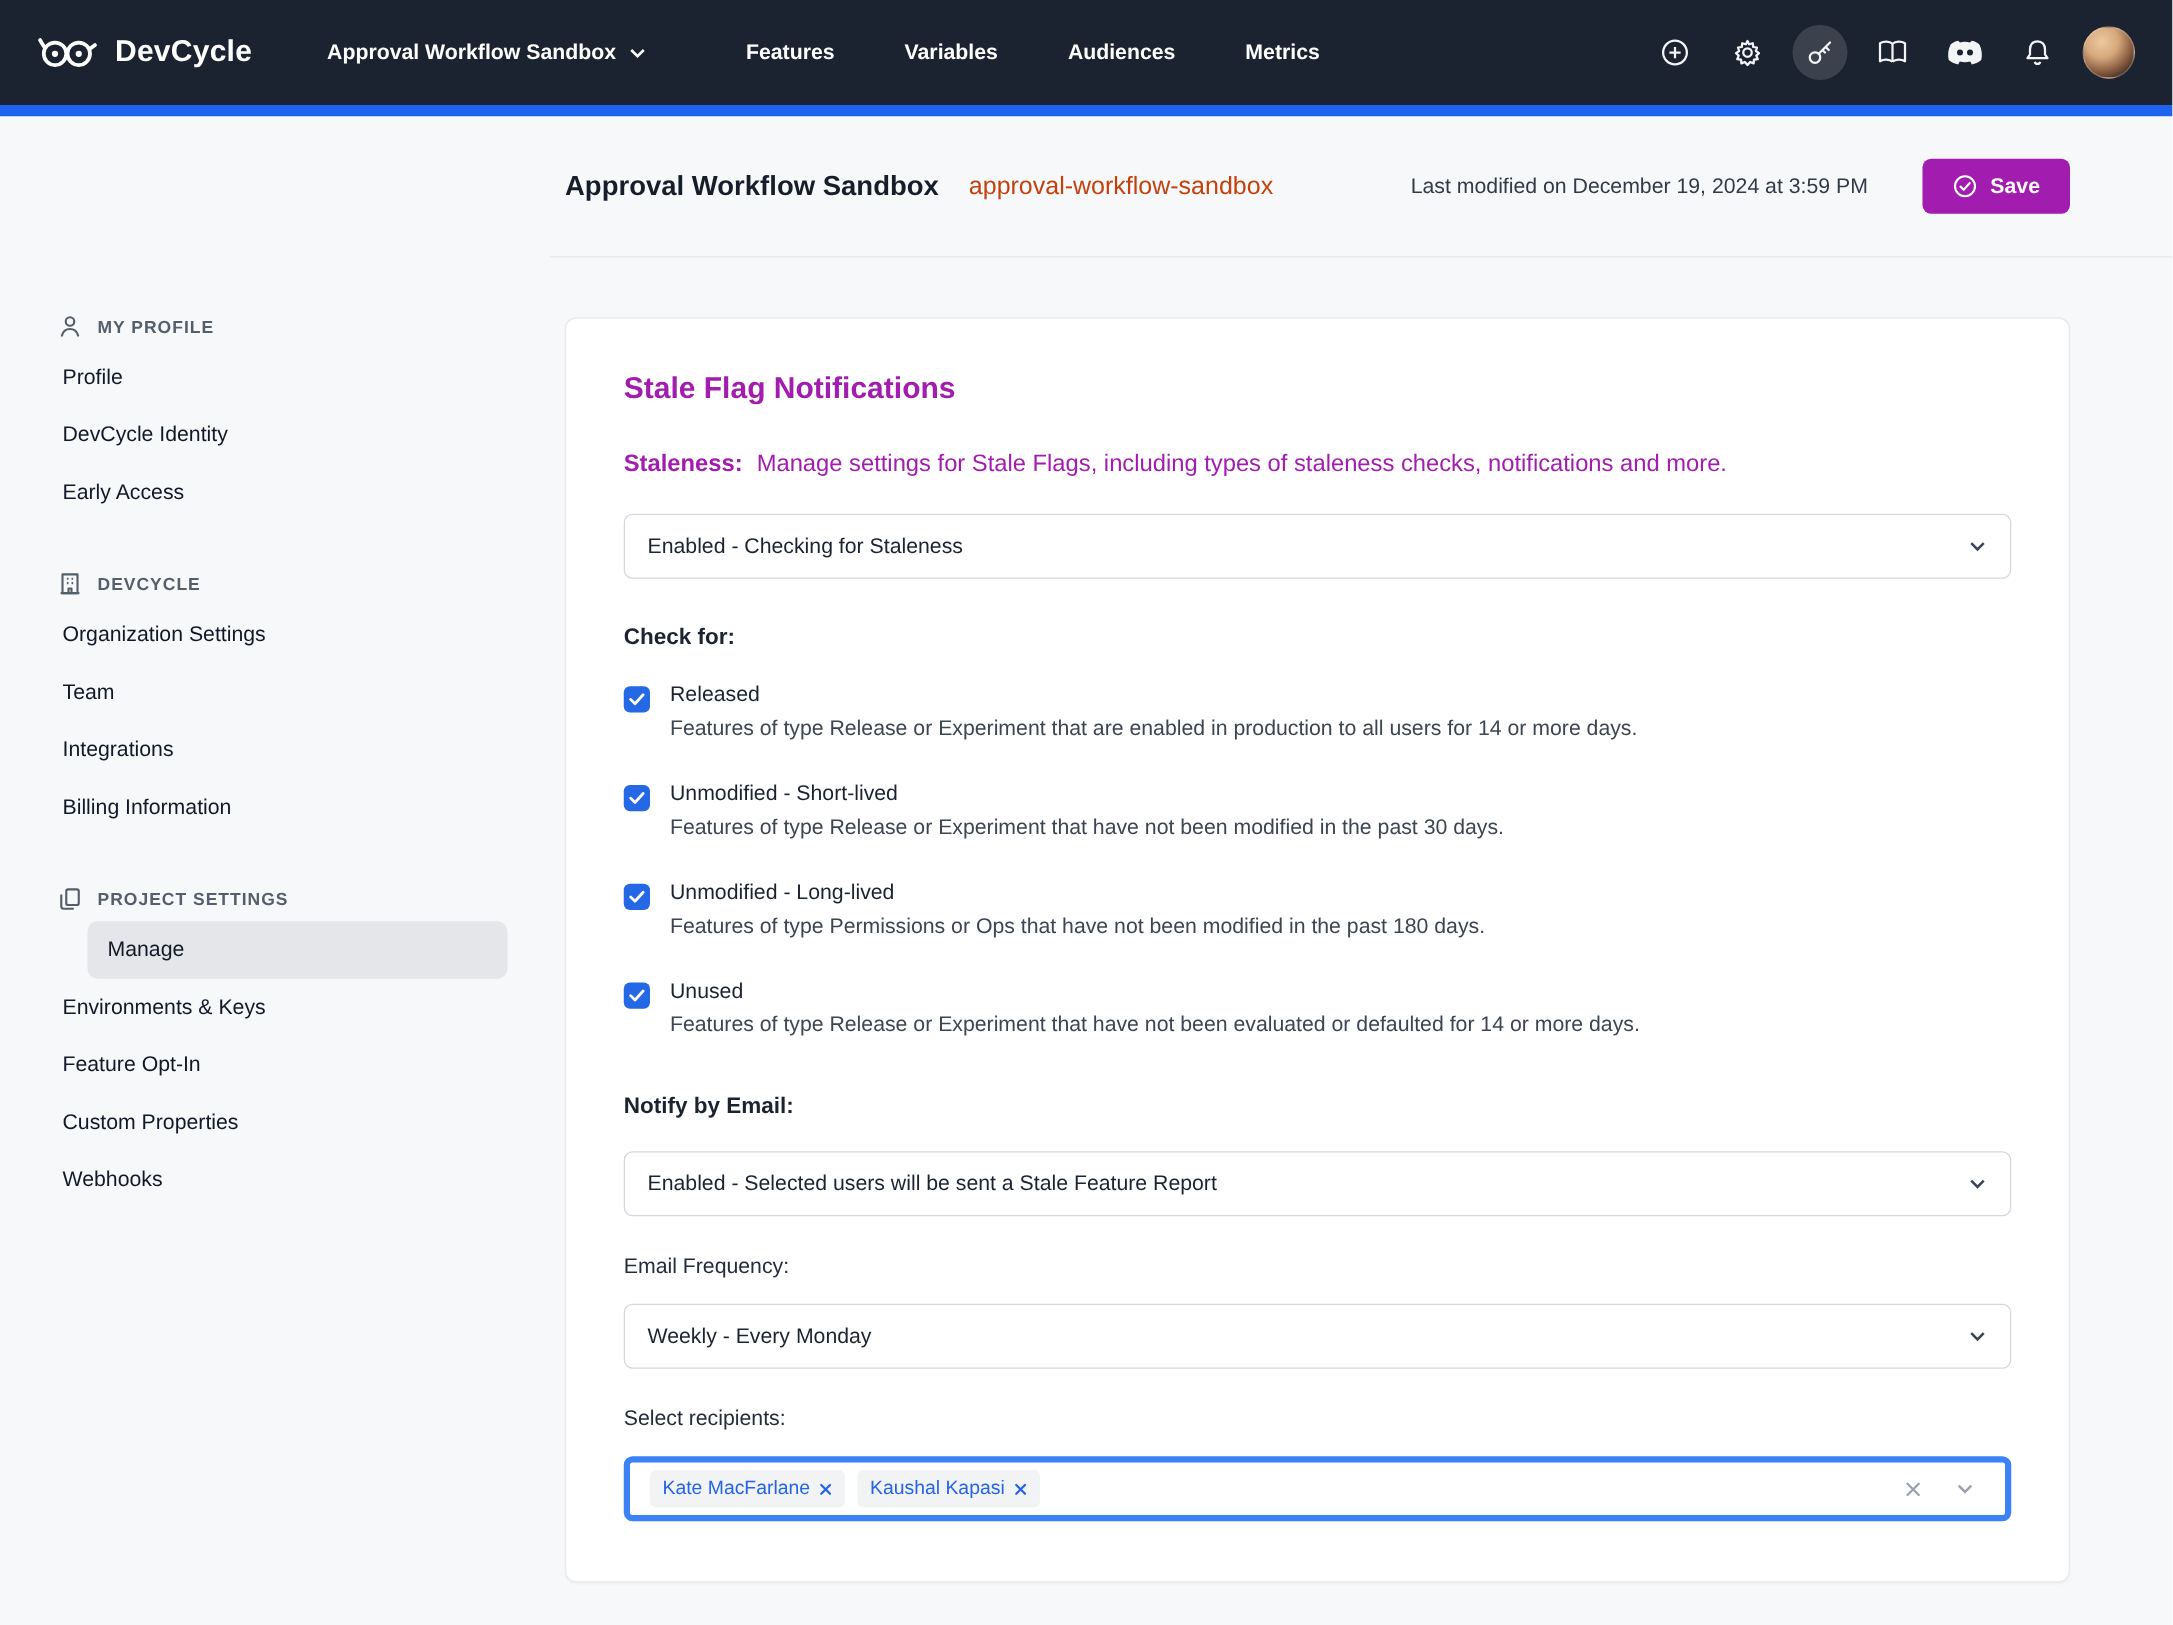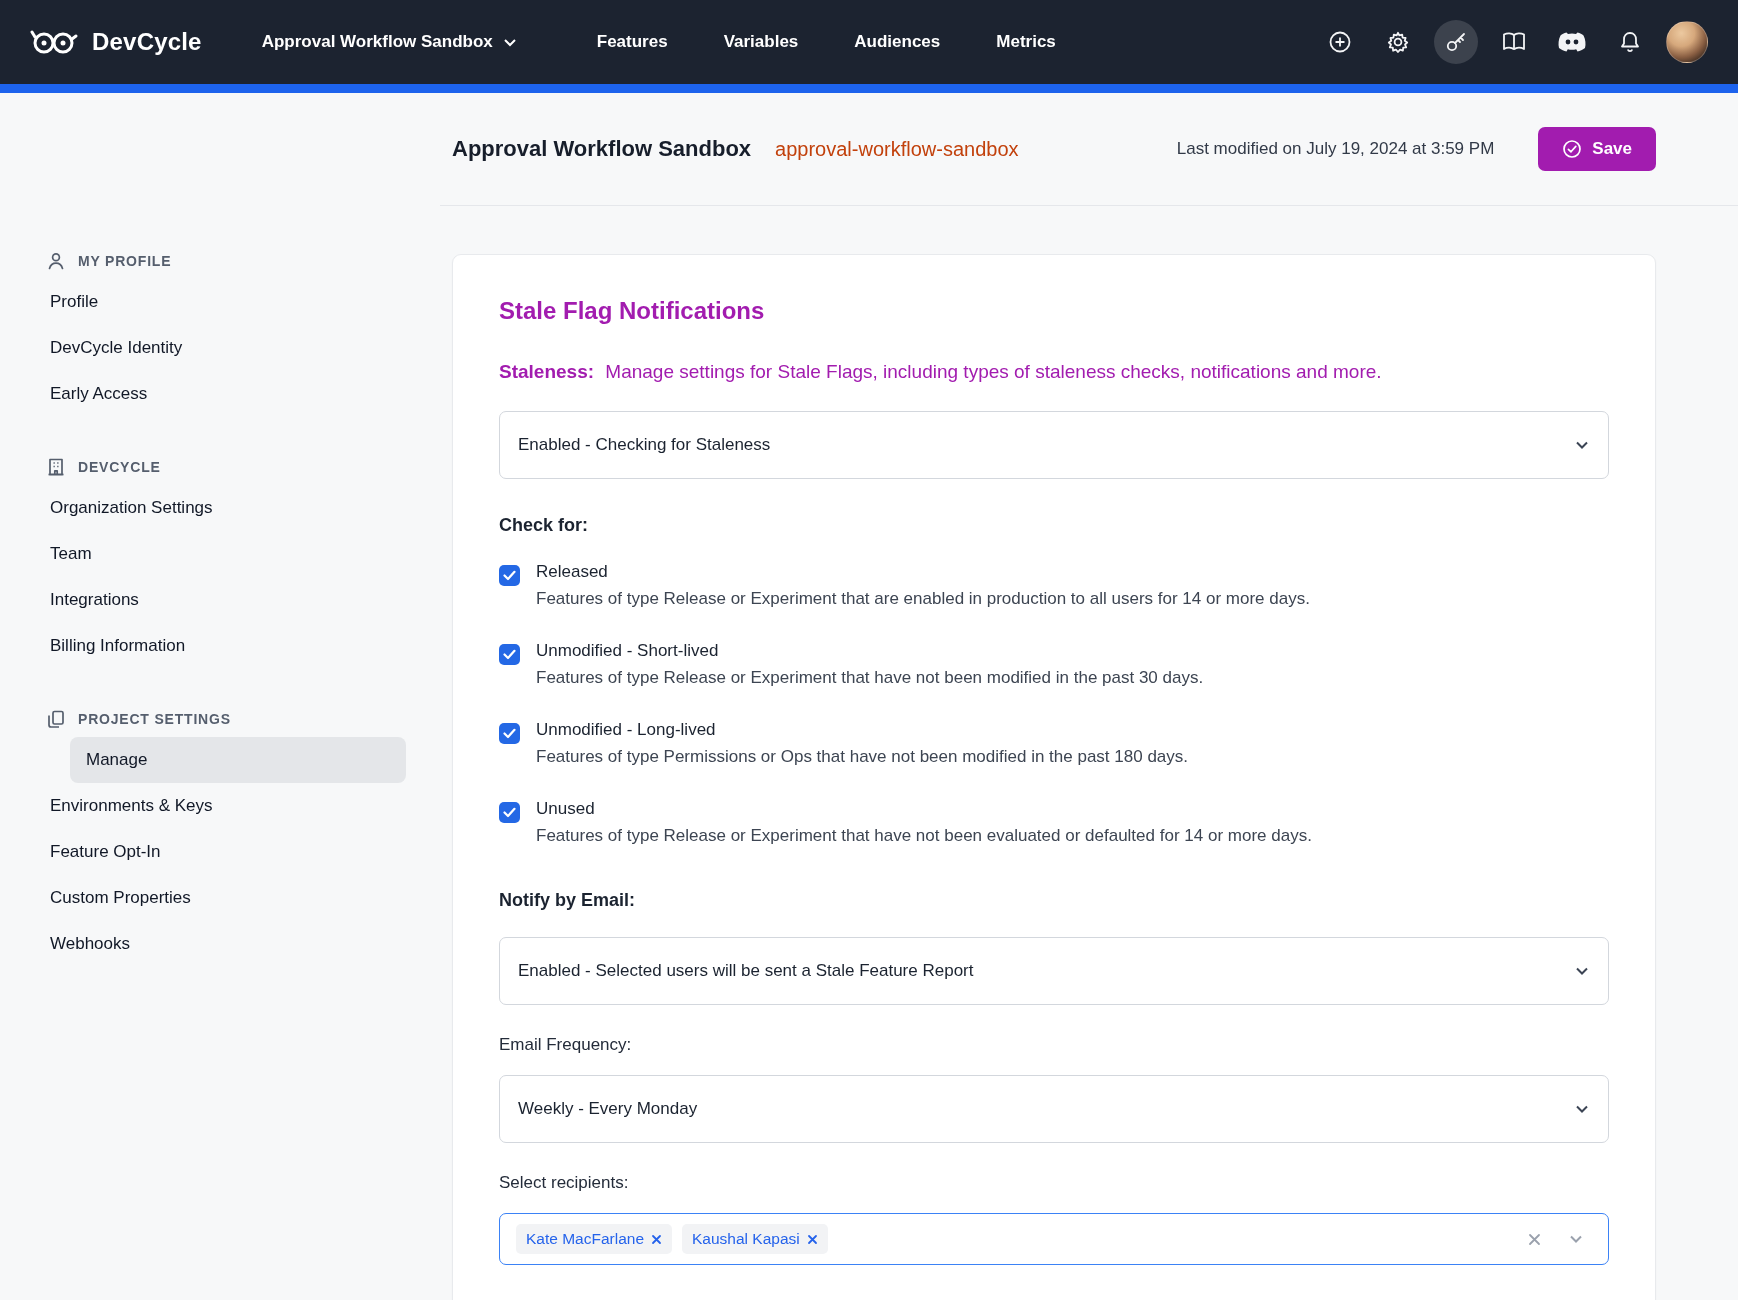--- a/index.html
+++ b/index.html
@@ -71,37 +71,37 @@
   
   .main-area { padding:48px 82px 40px 12px; }
   .card {
     background:#ffffff; border:1px solid #e8eaed; border-radius:9px;
     padding:42px 46px 48px 46px; box-shadow:0 1px 2px rgba(16,24,40,0.04);
   }
   .card-title { font-size:24px; font-weight:700; color:#a21caf; margin-bottom:36px; }
   .staleness-line { font-size:19px; margin-bottom:28px; color:#a21caf; }
   .staleness-line b { font-weight:700; margin-right:6px; }
   .select-box {
-    height:68px; border:1px solid #d3d7dd; border-radius:7px; background:#fff;
+    height:52px; border:1px solid #d3d7dd; border-radius:7px; background:#fff;
     display:flex; align-items:center; padding:0 18px; font-size:17px; color:#1b2330;
     cursor:pointer; justify-content:space-between;
   }
   .section-label { font-size:18px; font-weight:700; color:#1b2330; }
   .check-for { margin:36px 0 26px 0; }
   .check-row { display:flex; gap:16px; margin-bottom:32px; align-items:flex-start; }
   .checkbox {
     width:21px; height:21px; border-radius:5px; background:#2468e5; flex:0 0 21px;
     display:flex; align-items:center; justify-content:center; margin-top:3px; cursor:pointer;
   }
   .check-label { font-size:17px; color:#1b2330; margin-bottom:7px; }
   .check-desc { font-size:17px; color:#3d4552; }
   .notify-label { margin:44px 0 26px 0; }
   .field-label { font-size:17px; color:#242c3a; margin:30px 0 20px 0; }
   .recipients-box {
-    min-height:52px; border:1px solid #3b82f6; border-radius:7px; background:#fff;
+    min-height:52px; border:5px solid #3b82f6; border-radius:7px; background:#fff;
     display:flex; align-items:center; padding:0 16px; gap:10px;
   }
   .tag {
     display:flex; align-items:center; gap:7px; background:#f2f3f5; border-radius:5px;
     padding:6px 10px; font-size:15.5px; color:#2563eb; font-weight:500;
   }
   .tag .x { cursor:pointer; display:flex; }
   .recip-spacer { flex:1; }
   .recip-ctrl { color:#9aa1ad; display:flex; align-items:center; cursor:pointer; padding:0 8px; }
 
@@ -241,21 +241,21 @@
       <div class="side-item">Webhooks</div>
     </div>
   </div>
 
   <div class="content-col">
 
     <div class="page-header">
       <span class="page-title">Approval Workflow Sandbox</span>
       <span class="page-slug">approval-workflow-sandbox</span>
       <span class="header-spacer"></span>
-      <span class="last-modified">Last modified on July 19, 2024 at 3:59 PM</span>
+      <span class="last-modified">Last modified on December 19, 2024 at 3:59 PM</span>
       <button class="save-btn">
         <span>
           <svg width="20" height="20" viewBox="0 0 20 20" fill="none" stroke="#ffffff" stroke-width="1.7">
             <circle cx="10" cy="10" r="8"></circle>
             <polyline points="6.4,10.3 9,12.8 13.8,7.4" stroke-linecap="round" stroke-linejoin="round"></polyline>
           </svg>
         </span>
         <span>Save</span>
       </button>
     </div>

